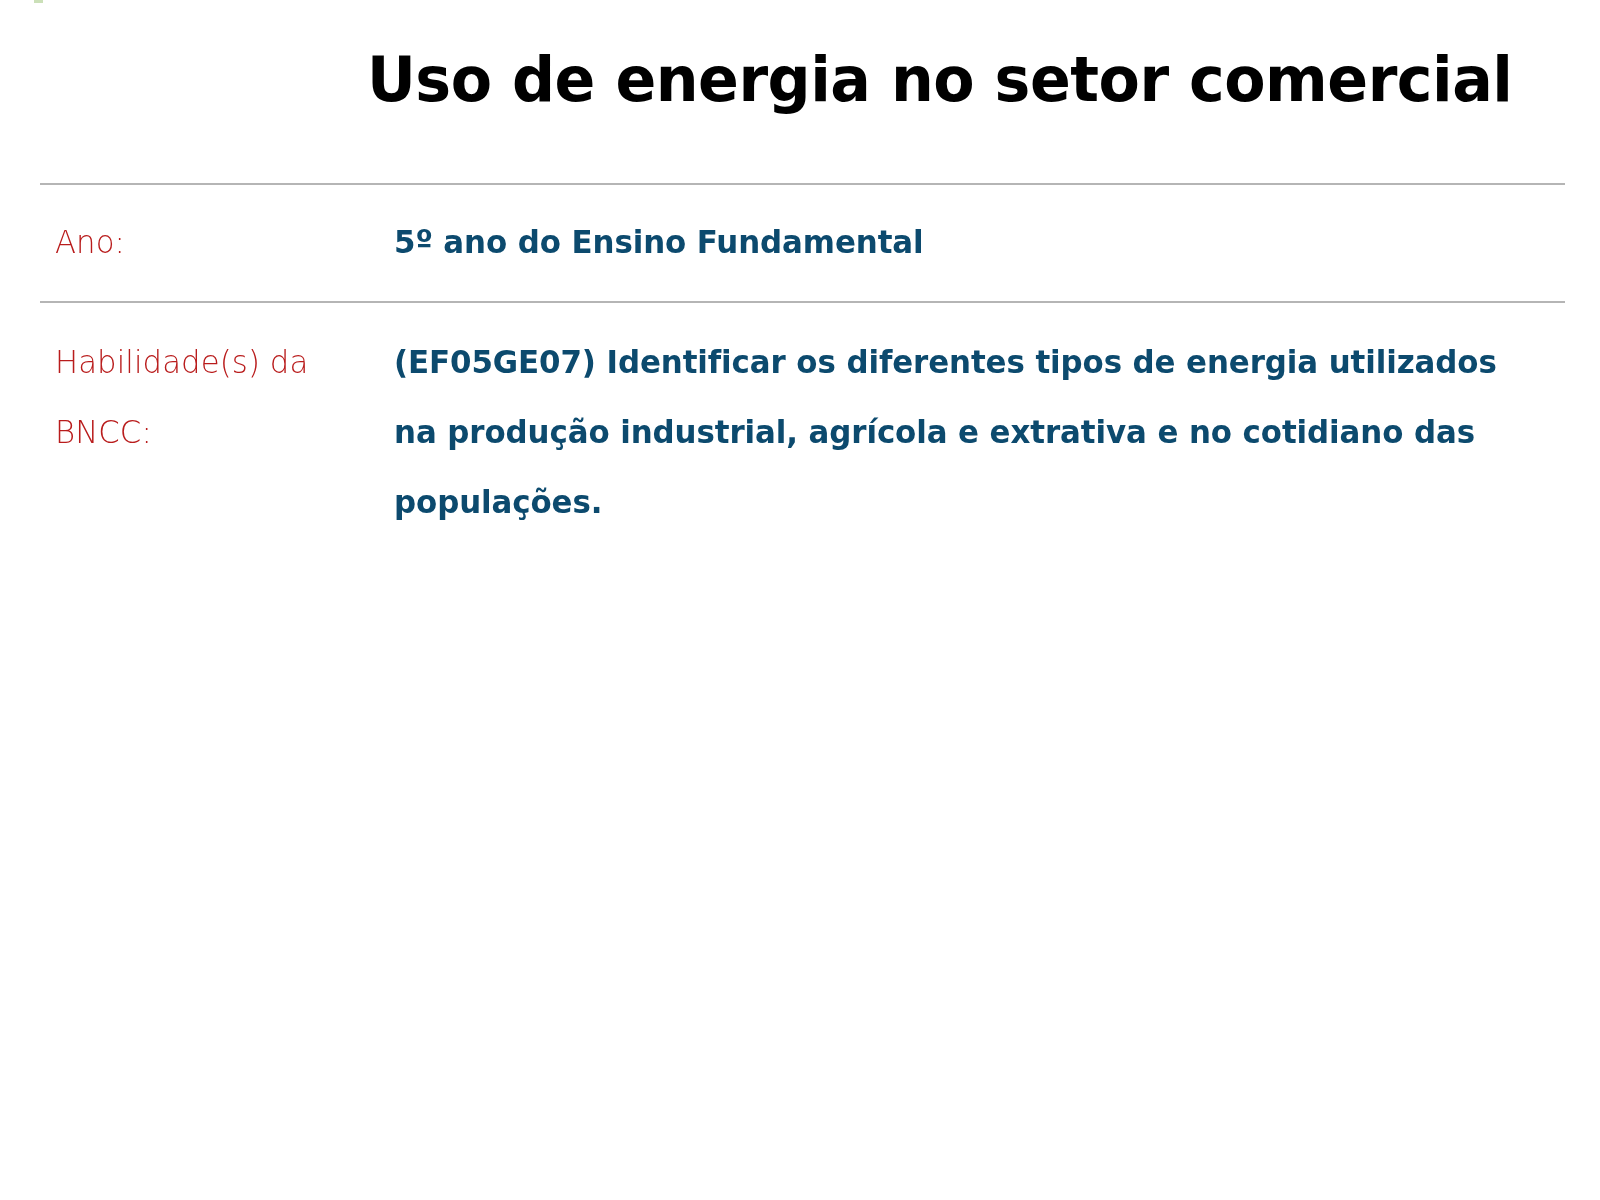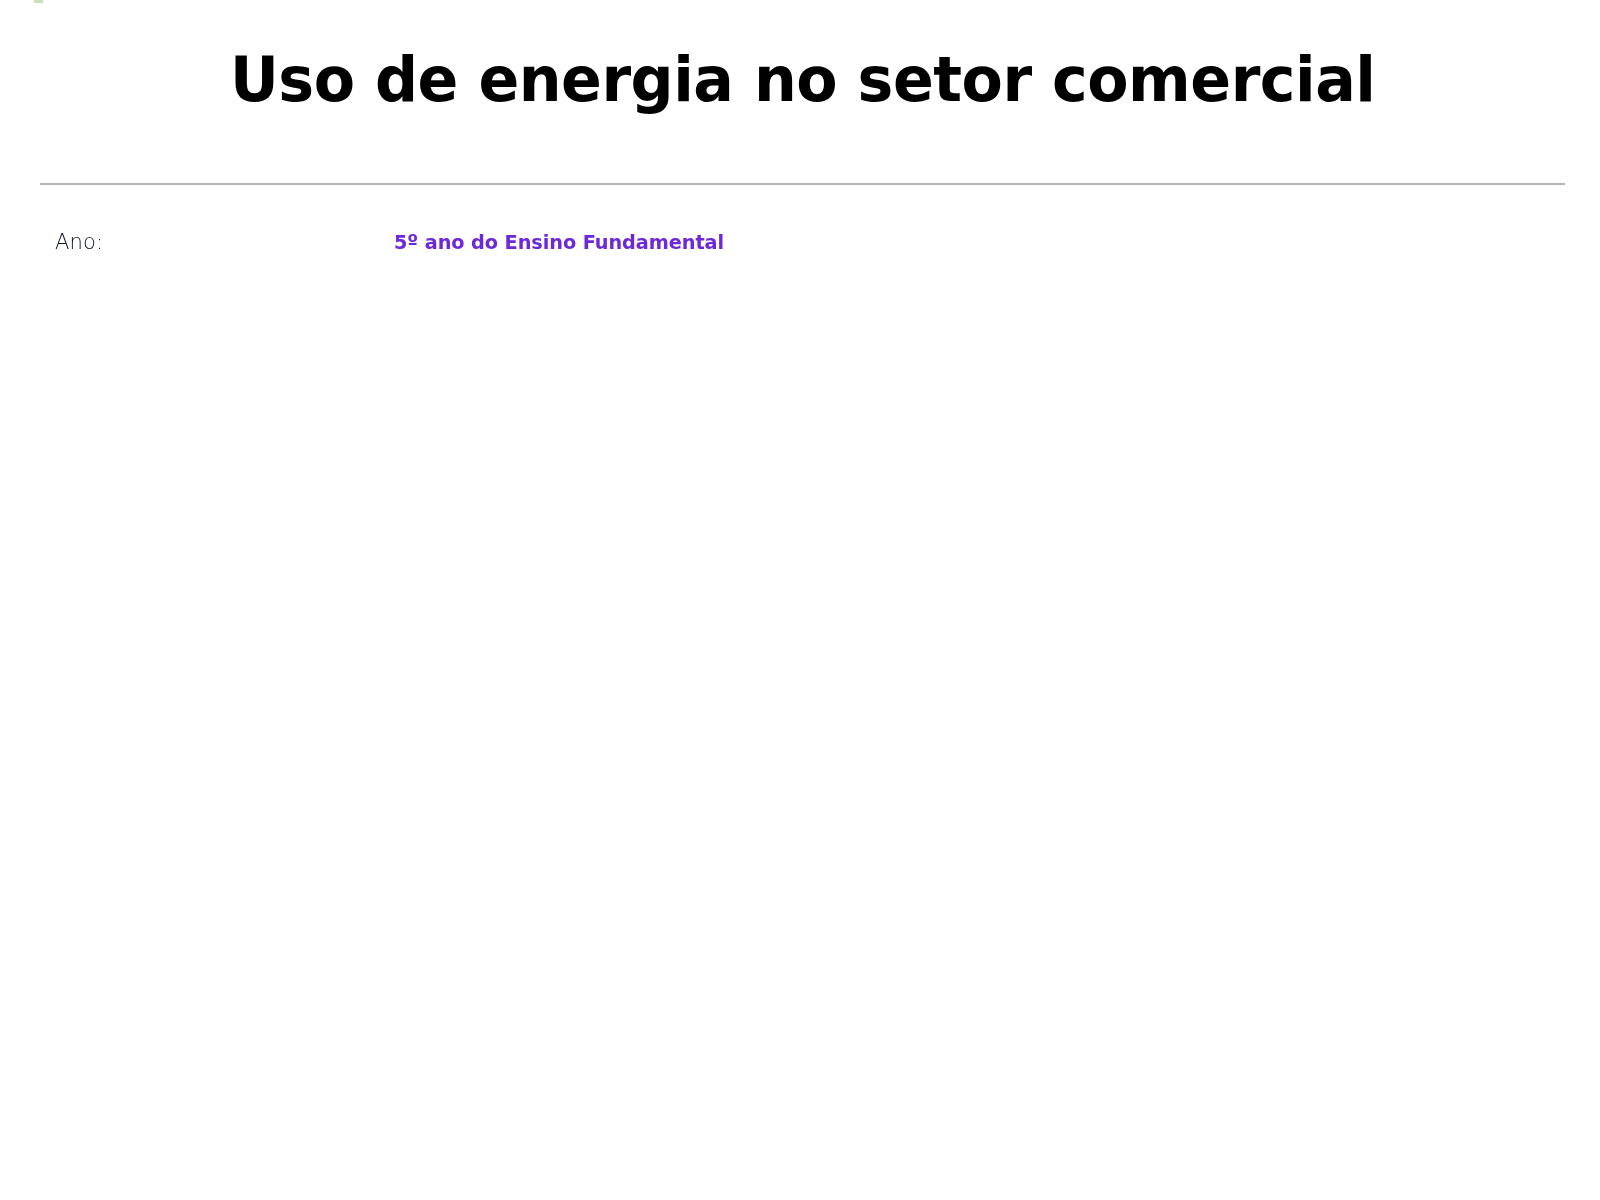--- a/index.html
+++ b/index.html
@@ -32,21 +32,21 @@
     height: 3px;
     background: #b9d6a0;
     opacity: 0.75;
   }
 
   .title-wrap {
     position: absolute;
     left: 40px;
     top: 44px;
     width: 1472px;
-    text-align: center;
+    text-align: right;
     text-decoration: underline;
   }
   .doc-title {
     display: inline-block;
     margin: 0;
     font-family: "DejaVu Sans", "Liberation Sans", sans-serif;
     font-weight: 700;
     font-size: 63px;
     line-height: 1.14;
     letter-spacing: -0.5px;
@@ -70,38 +70,38 @@
     vertical-align: top;
     padding: 0;
     background: transparent;
   }
 
   td.cell-label {
     width: 323px;
     padding: 40px 16px 30px 15px;
     font-family: "DejaVu Sans", "Liberation Sans", sans-serif;
     font-weight: 300;
-    font-size: 22px;
+    font-size: 32px;
     line-height: 70px;
-    color: #0f172a;
+    color: #b91c1c;
     letter-spacing: 0.1px;
   }
   td.cell-label .label-text {
     display: block;
     transform: scaleX(0.96);
     transform-origin: left center;
   }
 
   td.cell-value {
     padding: 26px 8px 30px 0px;
     font-family: "DejaVu Sans", "Liberation Sans", sans-serif;
     font-weight: 700;
-    font-size: 20px;
+    font-size: 32px;
     line-height: 70px;
-    color: #6d28d9;
+    color: #0c4a6e;
     letter-spacing: -0.1px;
   }
   td.cell-value .value-text {
     display: block;
     transform: scaleX(0.965);
     transform-origin: left center;
   }
 
   
   tr.row-ano td { padding-top: 22px; padding-bottom: 24px; }
@@ -122,16 +122,24 @@
   <table class="info-table">
     <tbody>
       <tr class="row-ano">
         <td class="cell-label">
           <span class="label-text">Ano:</span>
         </td>
         <td class="cell-value">
           <span class="value-text">5º ano do Ensino Fundamental</span>
         </td>
       </tr>
+      <tr class="row-habilidade">
+        <td class="cell-label">
+          <span class="label-text">Habilidade(s) da BNCC:</span>
+        </td>
+        <td class="cell-value">
+          <span class="value-text">(EF05GE07) Identificar os diferentes tipos de energia utilizados na produção industrial, agrícola e extrativa e no cotidiano das populações.</span>
+        </td>
+      </tr>
     </tbody>
   </table>
 
 </div>
 
 </body></html>

